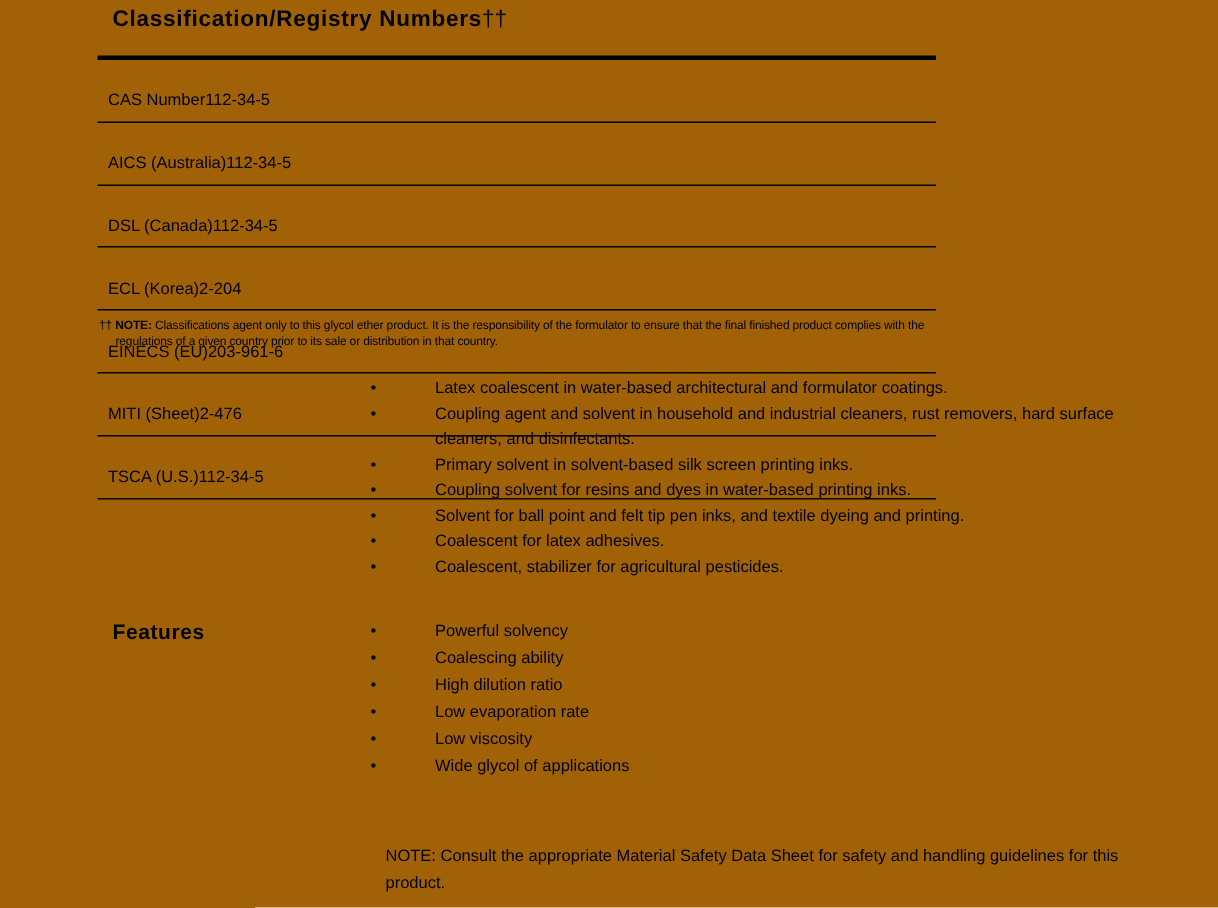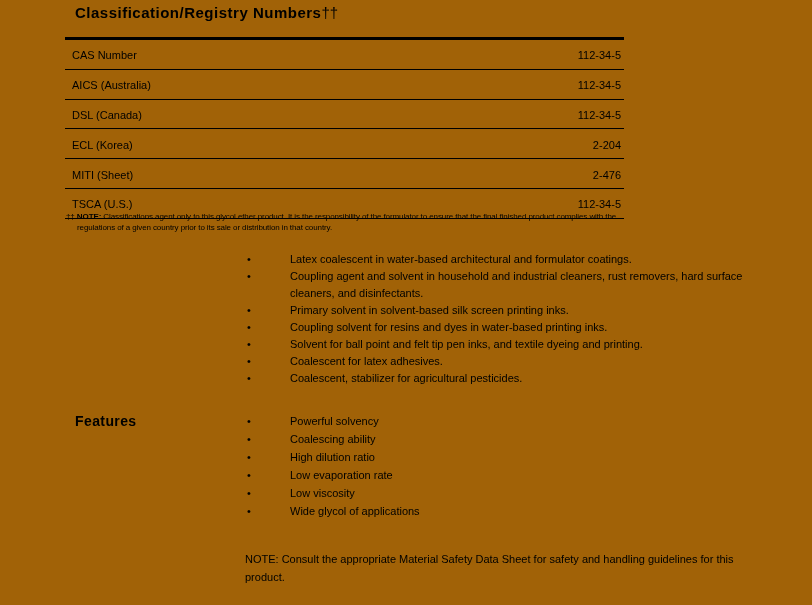--- a/index.html
+++ b/index.html
@@ -37,25 +37,24 @@
   
   .registry-table {
     position: absolute;
     left: 65px;
     top: 37px;
     width: 559px;
     border-top: 3px solid #000000;
   }
   .trow {
     display: flex;
-    justify-content: space-between;
     align-items: center;
     height: 22.8px;
     border-bottom: 1.5px solid #000000;
-    padding: 4px 3px 2px 7px;
+    padding: 16px 3px 2px 7px;
     font-size: 11px;
     box-sizing: content-box;
   }
   .trow .tlabel { text-align: left; }
   .trow .tvalue { text-align: right; }
 
   
   .table-note {
     position: absolute;
     left: 66px;
@@ -106,21 +105,21 @@
     box-sizing: border-box;
   }
   .item-text { flex: 1 1 auto; }
 
   
   .bottom-note {
     position: absolute;
     left: 245px;
     top: 551px;
     width: 505px;
-    margin: 0;
+    margin: 12px;
     font-size: 11px;
     line-height: 17.5px;
   }
 </style>
 </head>
 <body>
 
 <div class="page">
 
   <h1 class="title"><span>Classification/Registry Numbers</span><span class="daggers">††</span></h1>
@@ -136,20 +135,24 @@
     </div>
     <div class="trow">
       <span class="tlabel">DSL (Canada)</span>
       <span class="tvalue">112-34-5</span>
     </div>
     <div class="trow">
       <span class="tlabel">ECL (Korea)</span>
       <span class="tvalue">2-204</span>
     </div>
     <div class="trow">
+      <span class="tlabel">EINECS (EU)</span>
+      <span class="tvalue">203-961-6</span>
+    </div>
+    <div class="trow">
       <span class="tlabel">MITI (Sheet)</span>
       <span class="tvalue">2-476</span>
     </div>
     <div class="trow">
       <span class="tlabel">TSCA (U.S.)</span>
       <span class="tvalue">112-34-5</span>
     </div>
   </div>
 
   <p class="table-note"><span>†† </span><b>NOTE: </b><span>Classifications agent only to this glycol ether product. It is the responsibility of the formulator to ensure that the final finished product complies with the regulations of a given country prior to its sale or distribution in that country.</span></p>

